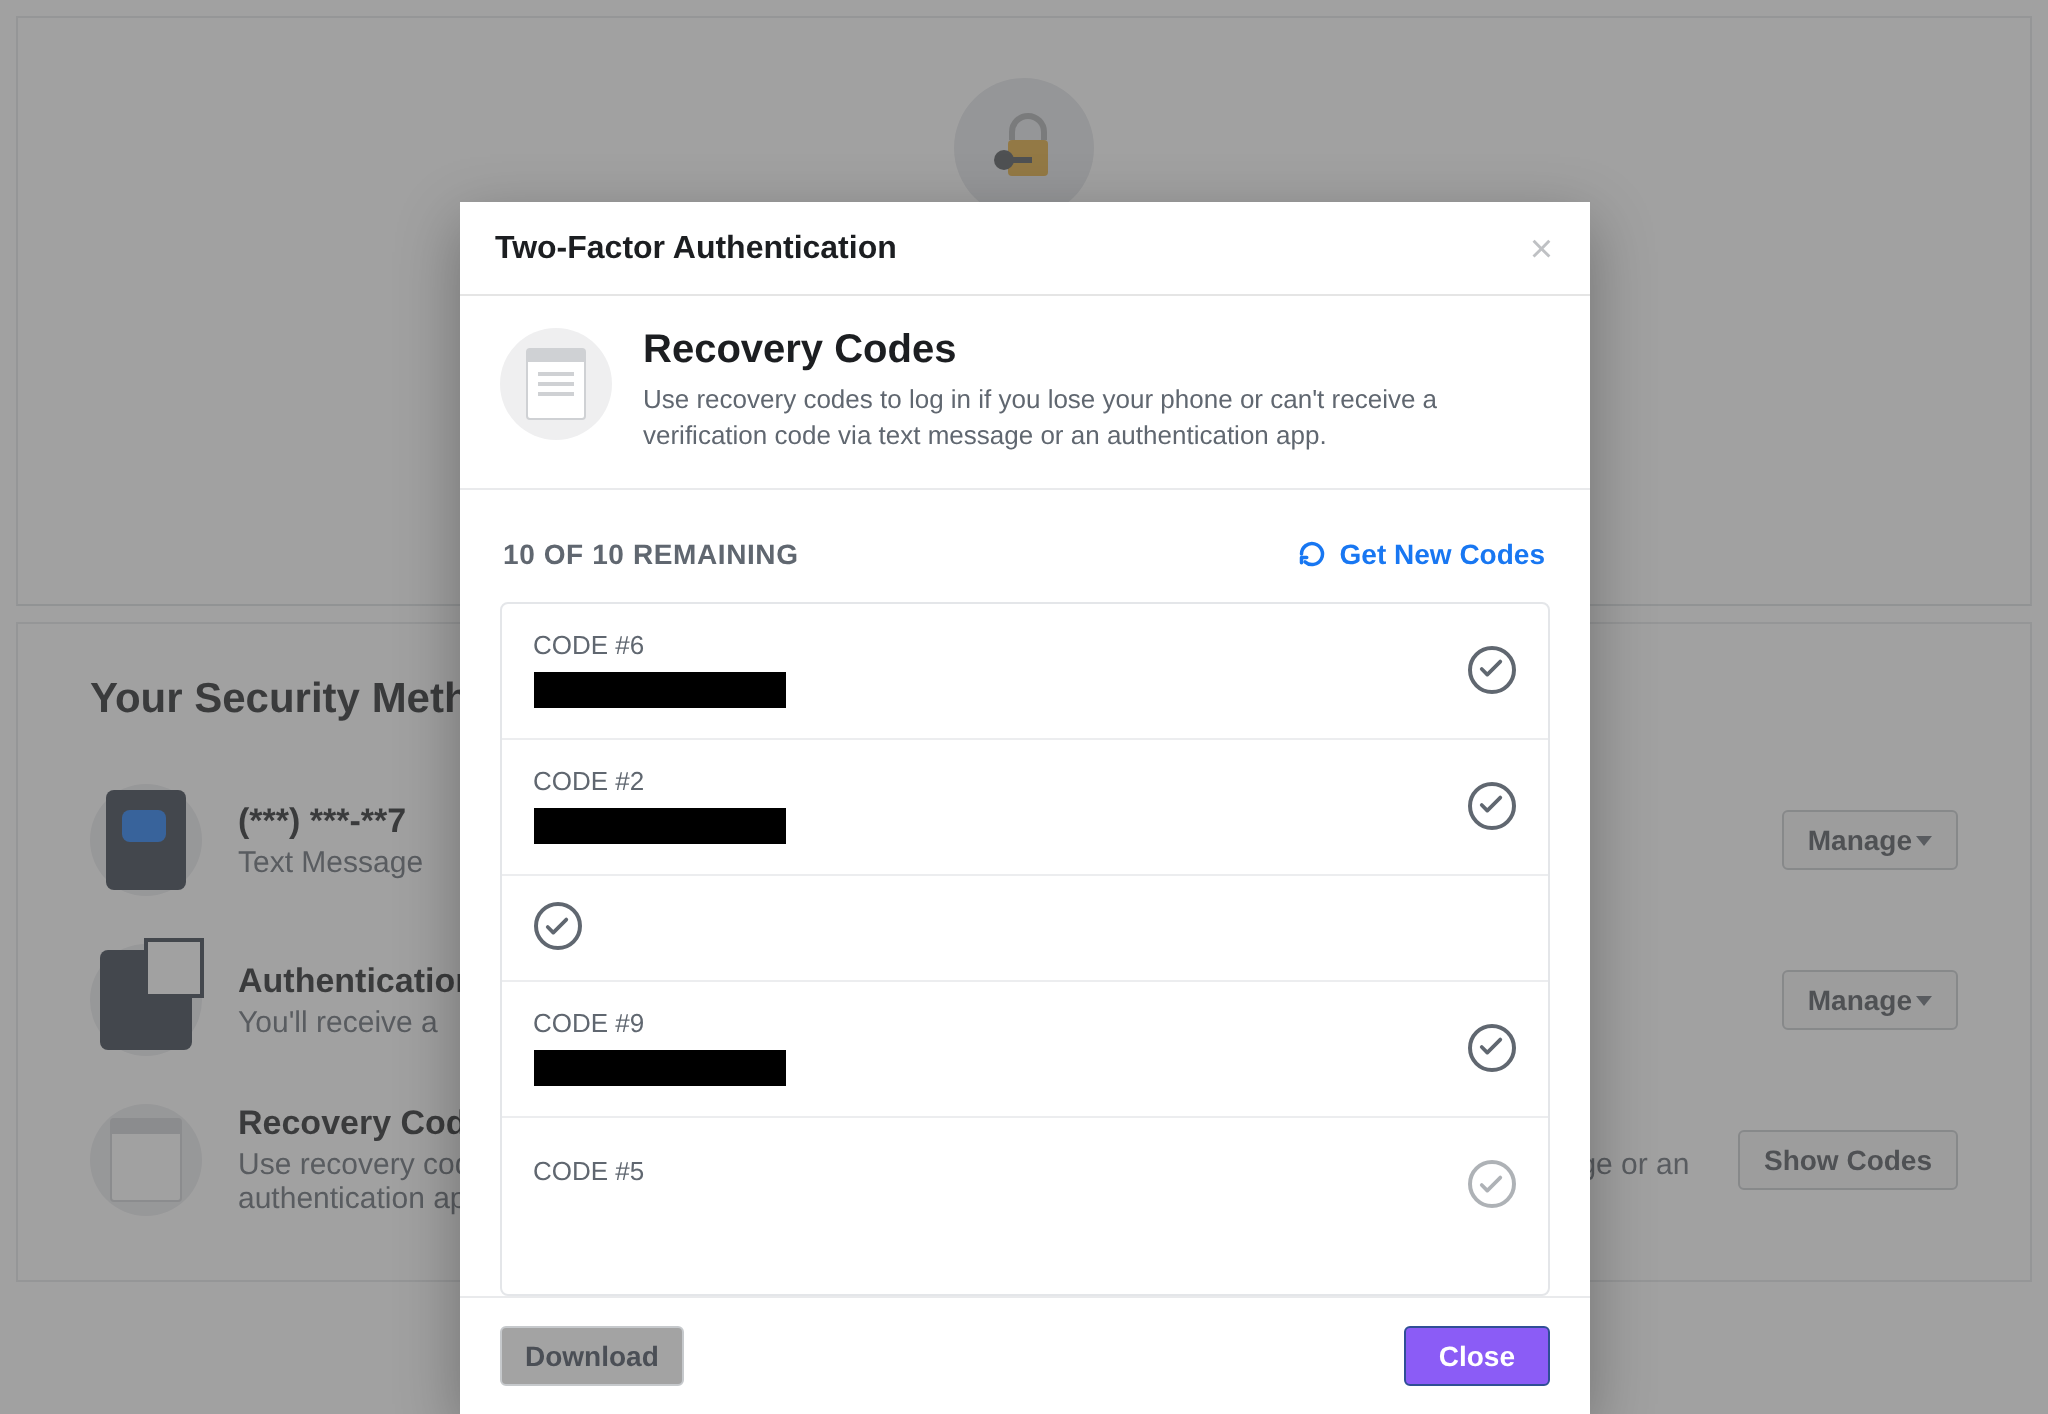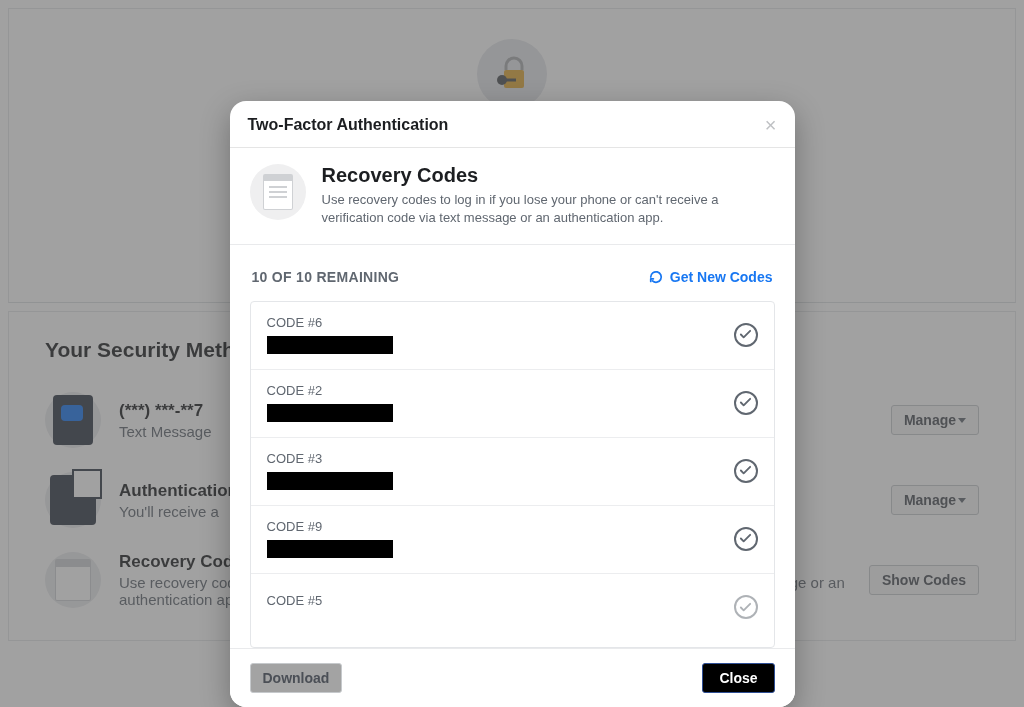--- a/index.html
+++ b/index.html
@@ -83,21 +83,21 @@
   
   .overlay {
     position: absolute; inset:0;
     background: rgba(83,83,83,0.55);
     display:flex; justify-content:center;
   }
   .modal {
     background:#fff;
     width: 565px;
     margin-top: 101px;
-    border-radius: 16px;
+    border-radius: 0;
     box-shadow: 0 10px 30px rgba(0,0,0,0.3);
     display:flex; flex-direction:column;
     max-height: calc(707px - 101px);
     overflow:hidden;
   }
   .modal-header {
     display:flex; align-items:center; justify-content:space-between;
     padding: 14px 18px 12px 18px;
     border-bottom: 1px solid #e5e5e5;
   }
@@ -159,21 +159,21 @@
     border:none; background:#3a5fcd; background:#3a63c9; background:#385898; background:#4267b2; background:#4267b2;
     background:#4267b2;
   }
   .btn-close {
     border:1px solid #2f55a4;
     background:#4267b2; background:#3b5fab; background:#4267b2;
     color:#fff; font-weight:700; font-size:14px; padding:6px 16px; border-radius:3px; cursor:pointer;
   }
   .btn-close { background:#3a5fb8; }
   .btn-close { background:#4267b2; }
-  .btn-close { background:#000000; border-color:#2f4f96; }
+  .btn-close { background:#8b5cf6; border-color:#2f4f96; }
 </style>
 </head>
 <body>
 
 <div class="bg-page">
   <div class="bg-header-area">
     <div class="bg-lock-circle">
       <svg viewBox="0 0 40 40">
         <rect x="12" y="16" width="20" height="18" rx="2" fill="#e0a734"></rect>
         <path d="M14 16 v-4 a8 8 0 0 1 16 0 v4" fill="none" stroke="#a9abae" stroke-width="3"></path>
@@ -275,24 +275,20 @@
             <div class="code-label">CODE #2</div>
             <div class="code-value"></div>
           </div>
           <div class="check-circle">
             <svg viewBox="0 0 14 14" fill="none" stroke="#606770" stroke-width="2">
                 <path d="M2 7l3 3 7-7" stroke-linecap="round" stroke-linejoin="round"></path>
               </svg>
           </div>
         </div>
         <div class="code-row">
-          <div>
-            <div class="code-label">CODE #3</div>
-            <div class="code-value"></div>
-          </div>
           <div class="check-circle">
             <svg viewBox="0 0 14 14" fill="none" stroke="#606770" stroke-width="2">
                 <path d="M2 7l3 3 7-7" stroke-linecap="round" stroke-linejoin="round"></path>
               </svg>
           </div>
         </div>
         <div class="code-row">
           <div>
             <div class="code-label">CODE #9</div>
             <div class="code-value"></div>

